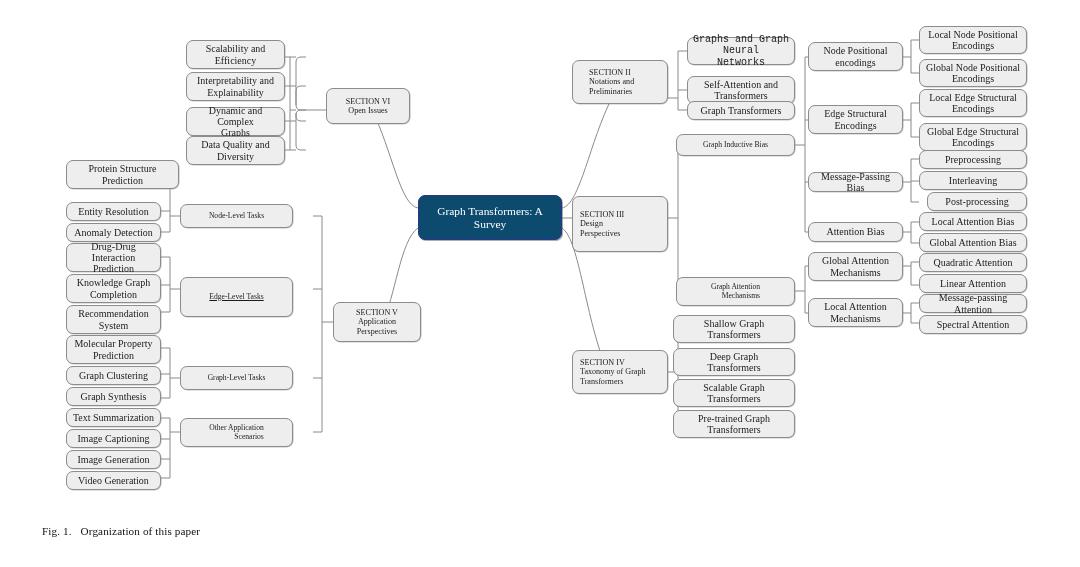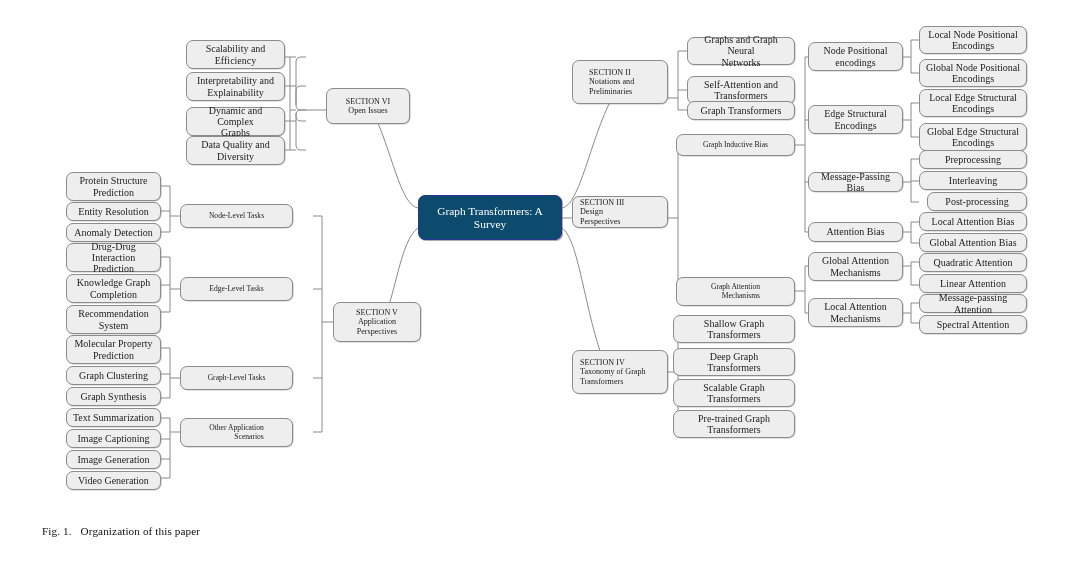--- a/index.html
+++ b/index.html
@@ -174,26 +174,26 @@
   <div class="node s7" style="left:186px;top:107px;width:99px;height:29px;">Dynamic and Complex
 Graphs</div>
   <div class="node s7" style="left:186px;top:136px;width:99px;height:29px;">Data Quality and
 Diversity</div>
 
   <div class="node s8" style="left:333px;top:302px;width:88px;height:40px;">SECTION V
 Application
 Perspectives</div>
 
   <div class="node s75" style="left:180px;top:204px;width:113px;height:24px;">Node-Level Tasks</div>
-  <div class="node s75" style="left:180px;top:277px;width:113px;height:24px;">Edge-Level Tasks</div>
+  <div class="node s75" style="left:180px;top:277px;width:113px;height:40px;text-decoration:underline;">Edge-Level Tasks</div>
   <div class="node s75" style="left:180px;top:366px;width:113px;height:24px;">Graph-Level Tasks</div>
   <div class="node s75" style="left:180px;top:418px;width:113px;height:29px;">Other Application
 Scenarios</div>
 
-  <div class="node s7" style="left:66px;top:172px;width:95px;height:29px;text-align:center;">Protein Structure
+  <div class="node s7" style="left:66px;top:160px;width:113px;height:29px;text-align:center;">Protein Structure
 Prediction</div>
   <div class="node s7" style="left:66px;top:202px;width:95px;height:19px;">Entity Resolution</div>
   <div class="node s7" style="left:66px;top:223px;width:95px;height:19px;">Anomaly Detection</div>
 
   <div class="node s7" style="left:66px;top:243px;width:95px;height:29px;">Drug-Drug Interaction
 Prediction</div>
   <div class="node s7" style="left:66px;top:274px;width:95px;height:29px;">Knowledge Graph
 Completion</div>
   <div class="node s7" style="left:66px;top:305px;width:95px;height:29px;">Recommendation
 System</div>
@@ -205,27 +205,27 @@
 
   <div class="node s7" style="left:66px;top:408px;width:95px;height:19px;">Text Summarization</div>
   <div class="node s7" style="left:66px;top:429px;width:95px;height:19px;">Image Captioning</div>
   <div class="node s7" style="left:66px;top:450px;width:95px;height:19px;">Image Generation</div>
   <div class="node s7" style="left:66px;top:471px;width:95px;height:19px;">Video Generation</div>
 
   <div class="node leftalign s8" style="left:572px;top:60px;width:96px;height:44px;padding-left:16px;">SECTION II
 Notations and
 Preliminaries</div>
 
-  <div class="node s7" style="left:687px;top:37px;width:108px;height:28px;">Graphs and Graph Neural
+  <div class="node s7" style="left:687px;top:37px;width:108px;height:28px;font-family:Liberation Mono, monospace;">Graphs and Graph Neural
 Networks</div>
   <div class="node s7" style="left:687px;top:76px;width:108px;height:28px;">Self-Attention and
 Transformers</div>
   <div class="node s7" style="left:687px;top:101px;width:108px;height:19px;">Graph Transformers</div>
 
-  <div class="node leftalign s8" style="left:572px;top:196px;width:96px;height:32px;">SECTION III
+  <div class="node leftalign s8" style="left:572px;top:196px;width:96px;height:56px;">SECTION III
 Design
 Perspectives</div>
 
   <div class="node s75" style="left:676px;top:134px;width:119px;height:22px;">Graph Inductive Bias</div>
   <div class="node s75" style="left:676px;top:277px;width:119px;height:29px;">Graph Attention
 Mechanisms</div>
 
   <div class="node s7" style="left:808px;top:42px;width:95px;height:29px;">Node Positional
 encodings</div>
   <div class="node s7" style="left:808px;top:105px;width:95px;height:29px;">Edge Structural

